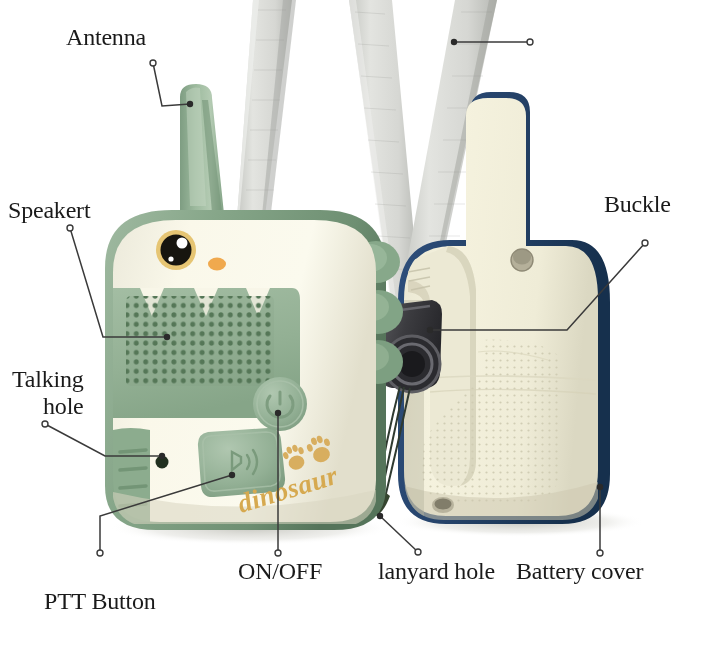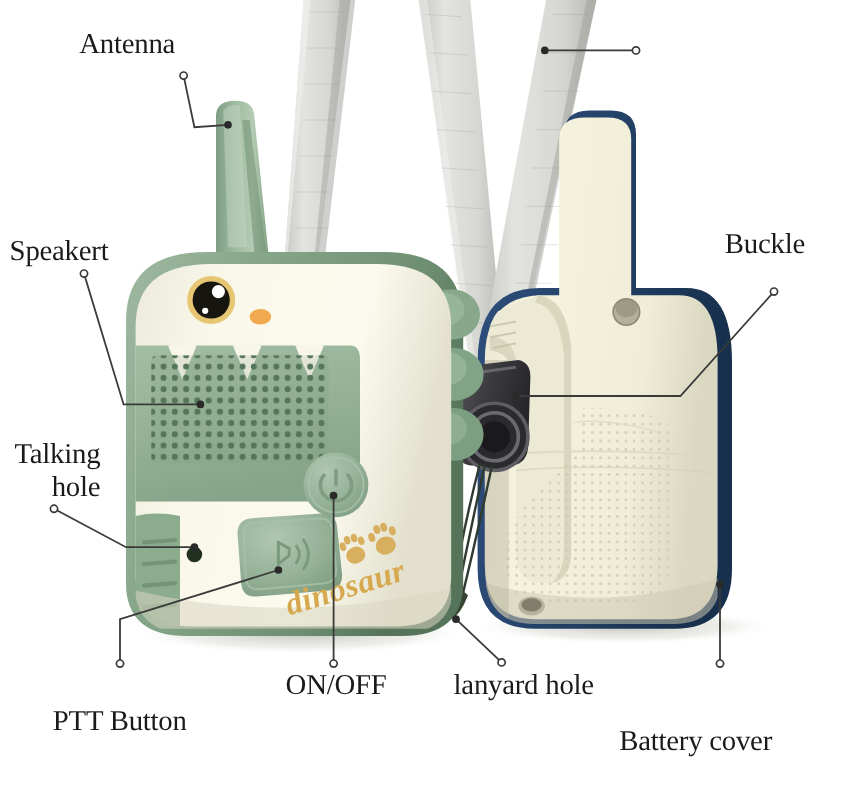--- a/index.html
+++ b/index.html
@@ -360,15 +360,15 @@
 hole</div>
 
   <div class="callout-label" style="left:604px; top:192px;">Buckle</div>
 
   <div class="callout-label" style="left:44px; top:559px;margin-top:30px;">PTT Button</div>
 
   <div class="callout-label" style="left:238px; top:559px;">ON/OFF</div>
 
   <div class="callout-label" style="left:357px; top:559px;margin-left:21px;">lanyard hole</div>
 
-  <div class="callout-label" style="left:516px; top:559px;margin-top:47px;">Battery cover</div>
+  <div class="callout-label" style="left:516px; top:559px;">Battery cover</div>
 
 </div>
 
 </body></html>

